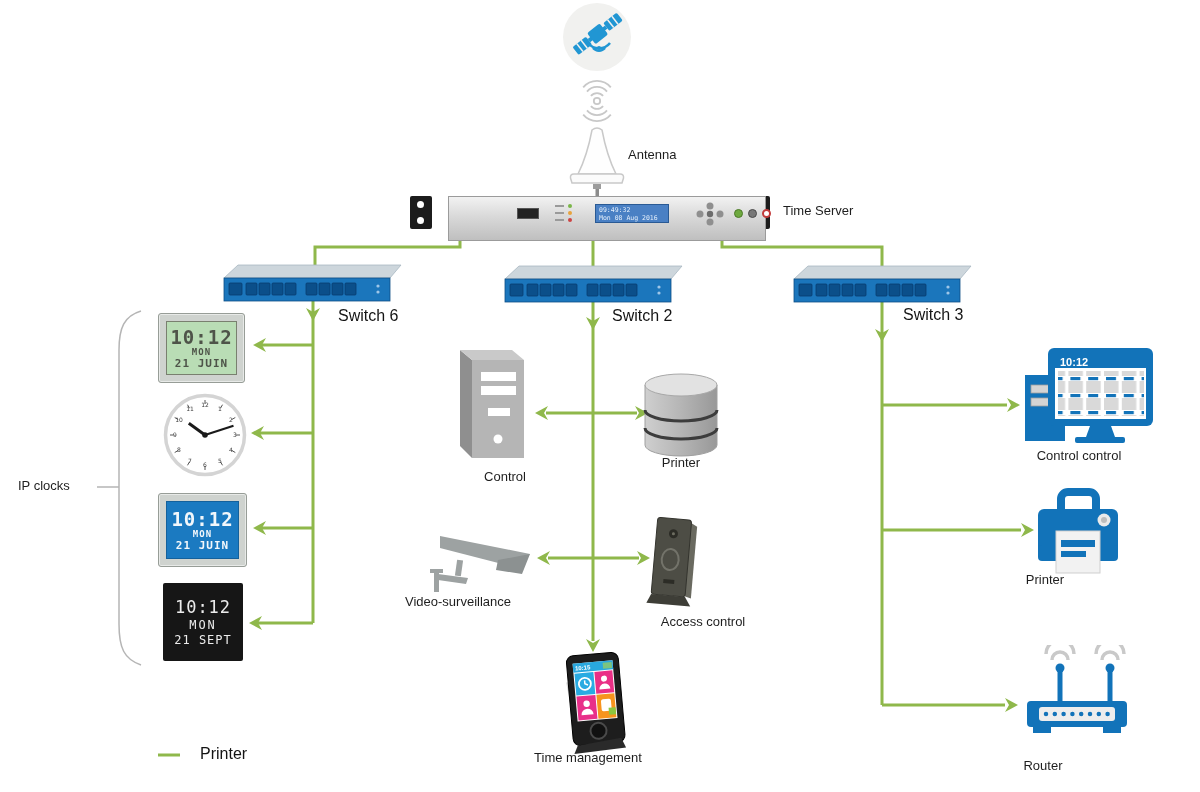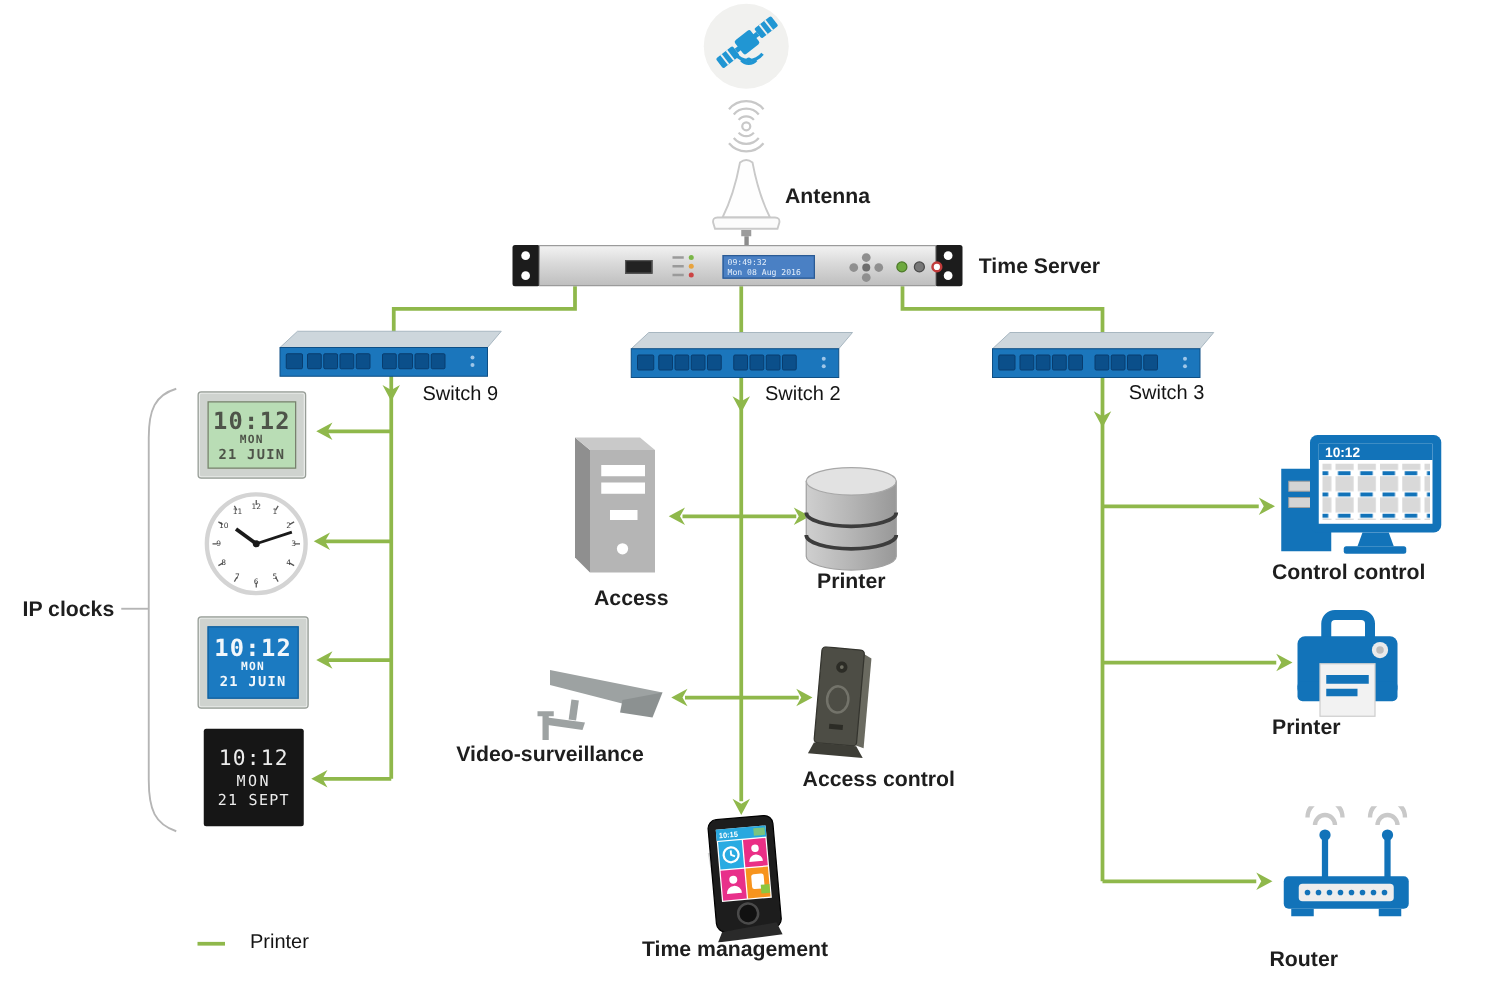--- a/index.html
+++ b/index.html
@@ -9,33 +9,33 @@
   svg { display:block; }
   .overlay { position:absolute; left:0; top:0; z-index:1; }
   .dev { position:absolute; z-index:2; }
 
   
   .eth  { stroke:var(--ethernet_green,#8fb84b); stroke-width:3; fill:none; }
   .eth-head { fill:var(--ethernet_green,#8fb84b); }
   .bracket { stroke:#b5b5b5; stroke-width:1.5; fill:none; }
 
   
-  .lbl { position:absolute; z-index:3; font-weight:700; font-size:17px; color:var(--label_black,#1e1e1e);
+  .lbl { position:absolute; z-index:3; font-weight:400; font-size:13px; color:var(--label_black,#1e1e1e);
          white-space:nowrap; letter-spacing:0px; }
   .ctr { transform:translateX(-50%); }
   .lbl2 { position:absolute; z-index:3; font-weight:400; font-size:16px; color:#141414; white-space:nowrap; }
 
   
   .sat { left:563px; top:3px; width:68px; height:68px; border-radius:50%; background:#f1f1ef; }
 
   
   .tsrv { left:410px; top:196px; width:360px; height:33px; }
   .tsrv .ear { position:absolute; width:22px; height:33px; background:#1c1c1c; border-radius:2px; }
   .tsrv .hole { position:absolute; width:7px; height:7px; border-radius:50%; background:#fff; left:7px; }
-  .tsrv .body { position:absolute; left:21px; width:318px; height:33px;
+  .tsrv .body { position:absolute; left:38px; width:318px; height:45px;
                 background:linear-gradient(180deg,#f2f2f2 0%,#d9d9d9 45%,#bfbfbf 100%);
                 border:1px solid #9b9b9b; box-sizing:border-box; }
   .tsrv .port { position:absolute; left:68px; top:11px; width:22px; height:11px; background:#222;
                 border:1px solid #555; box-sizing:border-box; }
   .tsrv .led { position:absolute; width:4px; height:4px; border-radius:50%; }
   .tsrv .ledlbl { position:absolute; width:9px; height:2px; background:#9a9a9a; }
   .lcd { position:absolute; left:146px; top:7px; width:74px; height:19px; background:var(--lcd_screen_blue,#4a80c4);
          border:1px solid #2a5a94; box-sizing:border-box; padding:1px 3px; }
   .lcd div { font-family:"DejaVu Sans Mono",monospace; font-size:6.5px; line-height:8px; color:#e3eefb; white-space:nowrap; }
   .dpad { position:absolute; left:236px; top:4px; }
@@ -202,21 +202,21 @@
         <rect x="50" y="21" width="11" height="12" rx="1"></rect>
       <rect x="63" y="21" width="11" height="12" rx="1"></rect>
         <rect x="84" y="21" width="11" height="12" rx="1"></rect>
       <rect x="97" y="21" width="11" height="12" rx="1"></rect>
         <rect x="110" y="21" width="11" height="12" rx="1"></rect>
       <rect x="123" y="21" width="11" height="12" rx="1"></rect>
     </g>
     <circle cx="156" cy="24" r="1.6" fill="#9fc6e8"></circle>
       <circle cx="156" cy="30" r="1.6" fill="#9fc6e8"></circle>
   </svg>
-  <div class="lbl2" style="left:338px;top:307px">Switch 9</div>
+  <div class="lbl2" style="left:338px;top:307px">Switch 6</div>
 
   <svg class="abs dev" style="left:503px;top:263px" width="180" height="42" viewBox="0 0 180 42">
     <polygon points="2,16 168,16 179,3 16,3" fill="#cdd6dc" stroke="#a8b7c1" stroke-width="0.8"></polygon>
     <rect x="2" y="16" width="166" height="23" fill="var(--switch_blue,#1b76bc)" stroke="#0e4f85" stroke-width="0.8"></rect>
     <g fill="var(--switch_port_blue,#0b4f8a)" stroke="#083c6e" stroke-width="0.8">
       <rect x="7" y="21" width="13" height="12" rx="1"></rect>
         <rect x="24" y="21" width="11" height="12" rx="1"></rect>
       <rect x="37" y="21" width="11" height="12" rx="1"></rect>
         <rect x="50" y="21" width="11" height="12" rx="1"></rect>
       <rect x="63" y="21" width="11" height="12" rx="1"></rect>
@@ -310,21 +310,21 @@
 
   <svg class="abs dev" style="left:456px;top:346px" width="82" height="116" viewBox="0 0 82 116">
     <polygon points="4,4 16,14 16,112 4,100" fill="#8f8f8f"></polygon>
     <polygon points="4,4 56,4 68,14 16,14" fill="#c9c9c9"></polygon>
     <rect x="16" y="14" width="52" height="98" fill="#b5b5b5"></rect>
     <rect x="25" y="26" width="35" height="9" fill="#fff"></rect>
     <rect x="25" y="40" width="35" height="9" fill="#fff"></rect>
     <rect x="32" y="62" width="22" height="8" fill="#fff"></rect>
     <circle cx="42" cy="93" r="4.5" fill="#fff"></circle>
   </svg>
-  <div class="lbl ctr" style="left:505px;top:469px">Access</div>
+  <div class="lbl ctr" style="left:505px;top:469px">Control</div>
 
   <svg class="abs dev" style="left:641px;top:372px" width="80" height="88" viewBox="0 0 80 88">
     <defs>
       <linearGradient id="dbg" x1="0" y1="0" x2="1" y2="0">
         <stop offset="0" stop-color="#cfcfcf"></stop>
           <stop offset="0.5" stop-color="#b5b5b5"></stop>
           <stop offset="1" stop-color="#989898"></stop>
       </linearGradient>
     </defs>
     <path d="M4 13 L4 73 A36 11 0 0 0 76 73 L76 13 Z" fill="url(#dbg)" stroke="#a0a0a0"></path>
@@ -337,21 +337,21 @@
   <svg class="abs dev" style="left:426px;top:526px" width="108" height="74" viewBox="0 0 108 74">
     <g fill="#9da2a2">
       <polygon points="14,10 104,28 92,42 14,22"></polygon>
       <polygon points="72,34 104,28 96,48 70,44" fill="#8c9191"></polygon>
       <rect x="30" y="34" width="6" height="16" transform="rotate(8 33 42)"></rect>
       <polygon points="12,48 42,52 40,58 12,54"></polygon>
       <rect x="8" y="44" width="5" height="22"></rect>
       <rect x="4" y="43" width="13" height="4"></rect>
     </g>
   </svg>
-  <div class="lbl ctr" style="left:440px;top:594px">Video-surveillance</div>
+  <div class="lbl ctr" style="left:458px;top:594px">Video-surveillance</div>
 
   <svg class="abs dev" style="left:642px;top:517px" width="66" height="94" viewBox="0 0 66 94">
     <g transform="rotate(5 33 45)">
       <polygon points="44,4 52,8 52,80 44,78" fill="#6a6a60"></polygon>
       <rect x="12" y="2" width="34" height="77" rx="3" fill="var(--access_dark,#4d4d45)" stroke="#34342e"></rect>
       <circle cx="29" cy="17" r="4.5" fill="#2c2c26"></circle>
       <circle cx="29" cy="17" r="1.5" fill="#6e6e62"></circle>
       <ellipse cx="28" cy="43" rx="8.5" ry="10.5" fill="none" stroke="#73736a" stroke-width="2"></ellipse>
       <rect x="23" y="63" width="11" height="4" fill="#2c2c26"></rect>
       <polygon points="12,79 46,79 52,88 8,88" fill="#3e3e37"></polygon>

